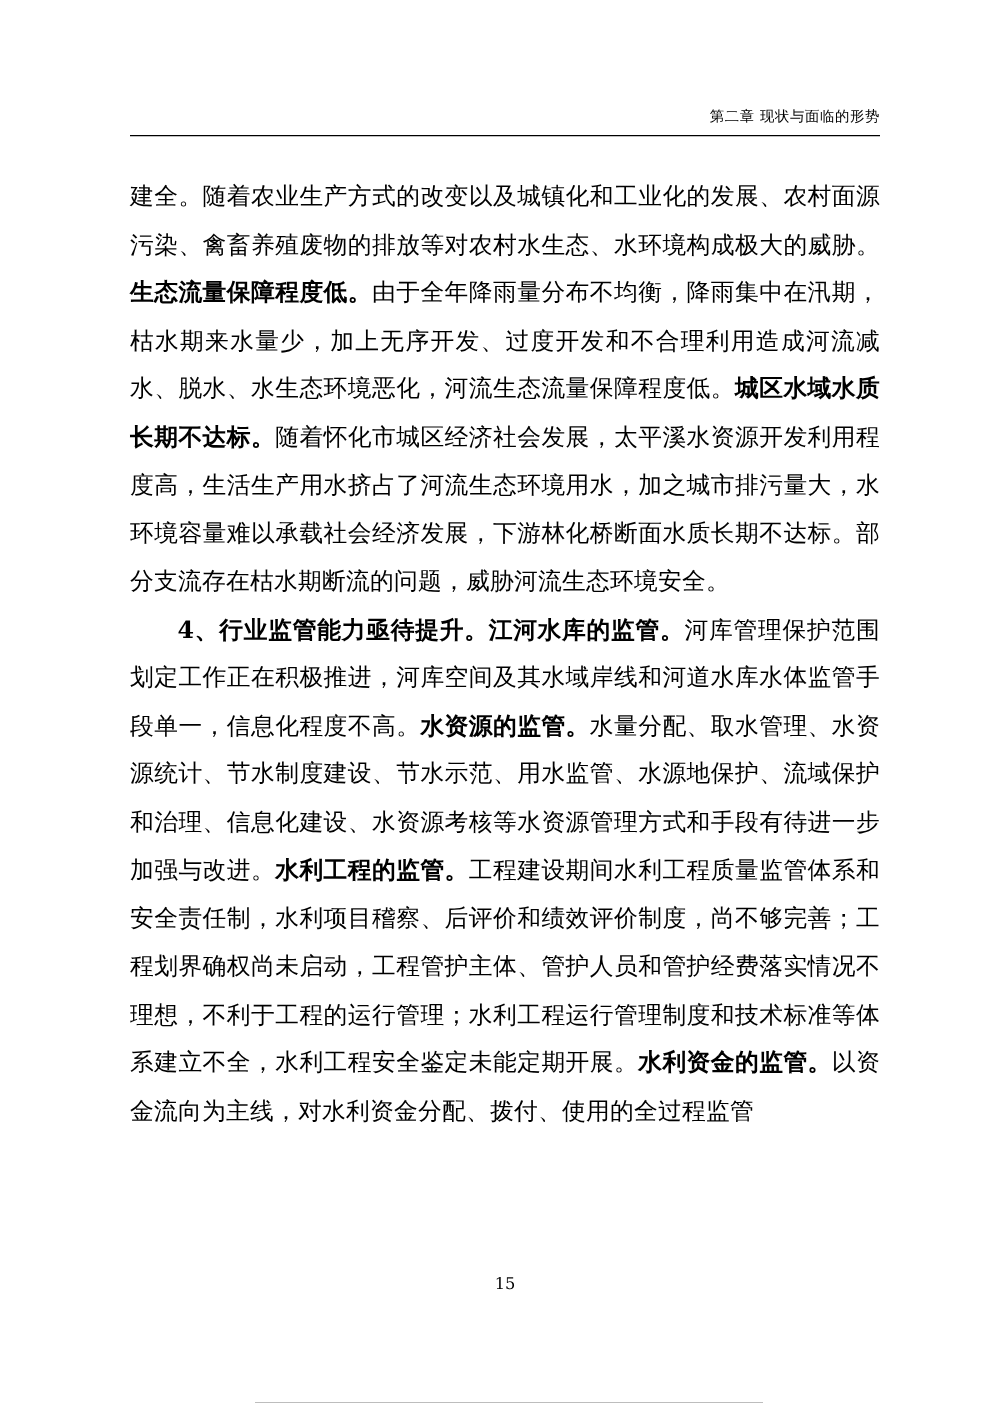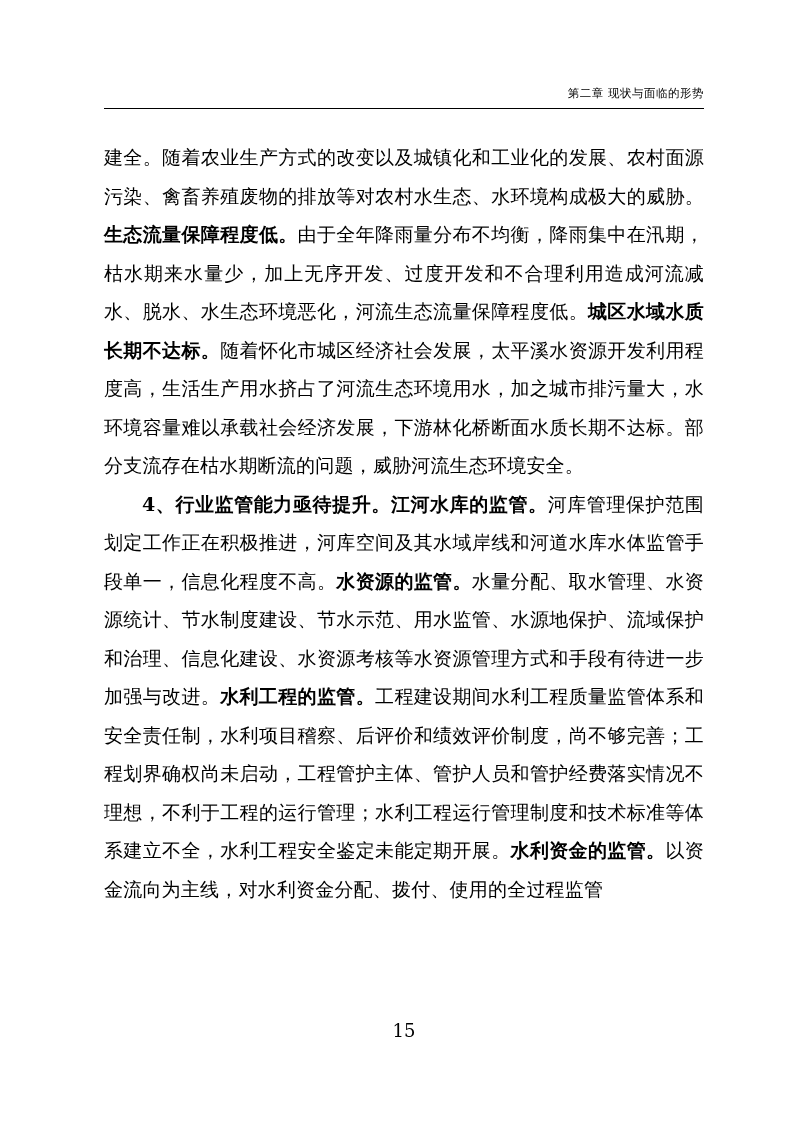--- a/index.html
+++ b/index.html
@@ -62,21 +62,21 @@
   }
   .bold {
     font-weight: bold;
   }
   .page-number {
     position: absolute;
     top: 1020px;
     left: 0;
     width: 600px;
     text-align: center;
-    font-size: 18px;
+    font-size: 13px;
     font-family: "DejaVu Serif", "Liberation Serif", serif;
   }
 </style>
 </head>
 <body>
 
 <div class="page">
   <div class="page-inner">
 
     <div class="header">第二章  现状与面临的形势</div>

